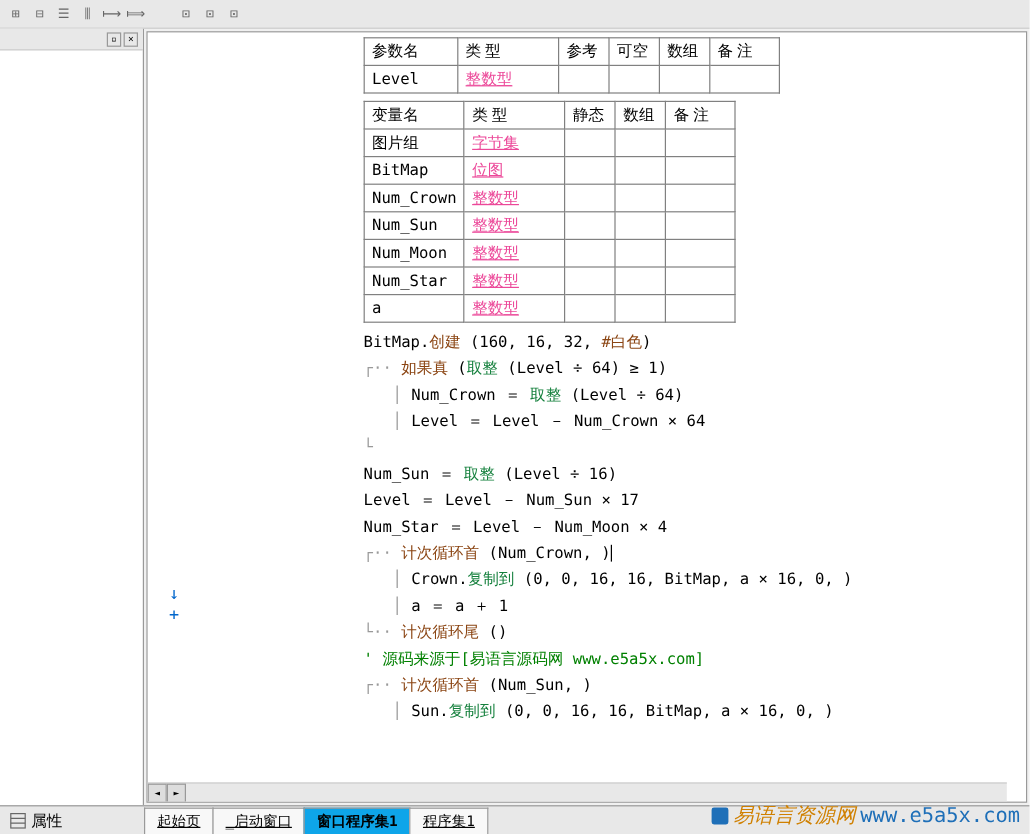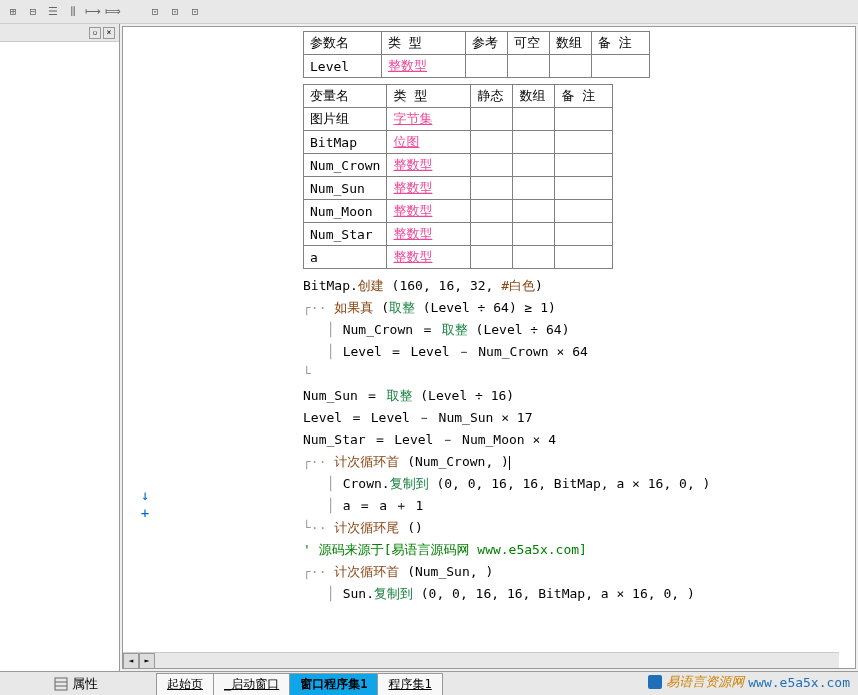--- a/index.html
+++ b/index.html
@@ -98,21 +98,21 @@
     }
     table.vars { margin-left: 132px; }
     th, td {
       border: 1px solid #808080;
       padding: 2px 6px;
       font-size: 13px;
       text-align: left;
       background: #fff;
       height: 22px;
     }
-    th { font-weight: normal; }
+    th { font-weight: normal; font-family: Liberation Serif, serif; }
     .col-name { width: 78px; }
     .col-type { width: 84px; }
     .col-ref { width: 42px; }
     .col-static { width: 42px; }
     .col-null { width: 42px; }
     .col-arr { width: 42px; }
     .col-note { width: 58px; }
     .link-type { color: #ec4899; text-decoration: underline; cursor: pointer; }
     .code-line {
       margin-left: 132px;
@@ -160,23 +160,22 @@
       height: 24px;
       background: #e8e8e8;
       border-top: 1px solid #999;
       display: flex;
       align-items: center;
     }
     .bottom-left {
       width: 120px;
       display: flex;
       align-items: center;
-      padding: 0 18px;
+      padding: 0 8px;
       gap: 4px;
-      margin-left: 36px;
     }
     .prop-icon {
       width: 14px;
       height: 14px;
     }
     .tabs {
       display: flex;
       align-items: flex-end;
       height: 100%;
     }
@@ -196,21 +195,21 @@
       font-weight: bold;
       text-decoration: none;
     }
     .watermark {
       position: absolute;
       right: 8px;
       bottom: 4px;
       display: flex;
       align-items: center;
       gap: 4px;
-      font-size: 13px;
+      font-size: 17px;
       color: #1e6fb8;
     }
     .watermark-logo {
       width: 14px;
       height: 14px;
       background: #1e6fb8;
       border-radius: 2px;
     }
     .watermark-cn { color: #d08000; font-style: italic; }
     .watermark-url { color: #1e6fb8; }

